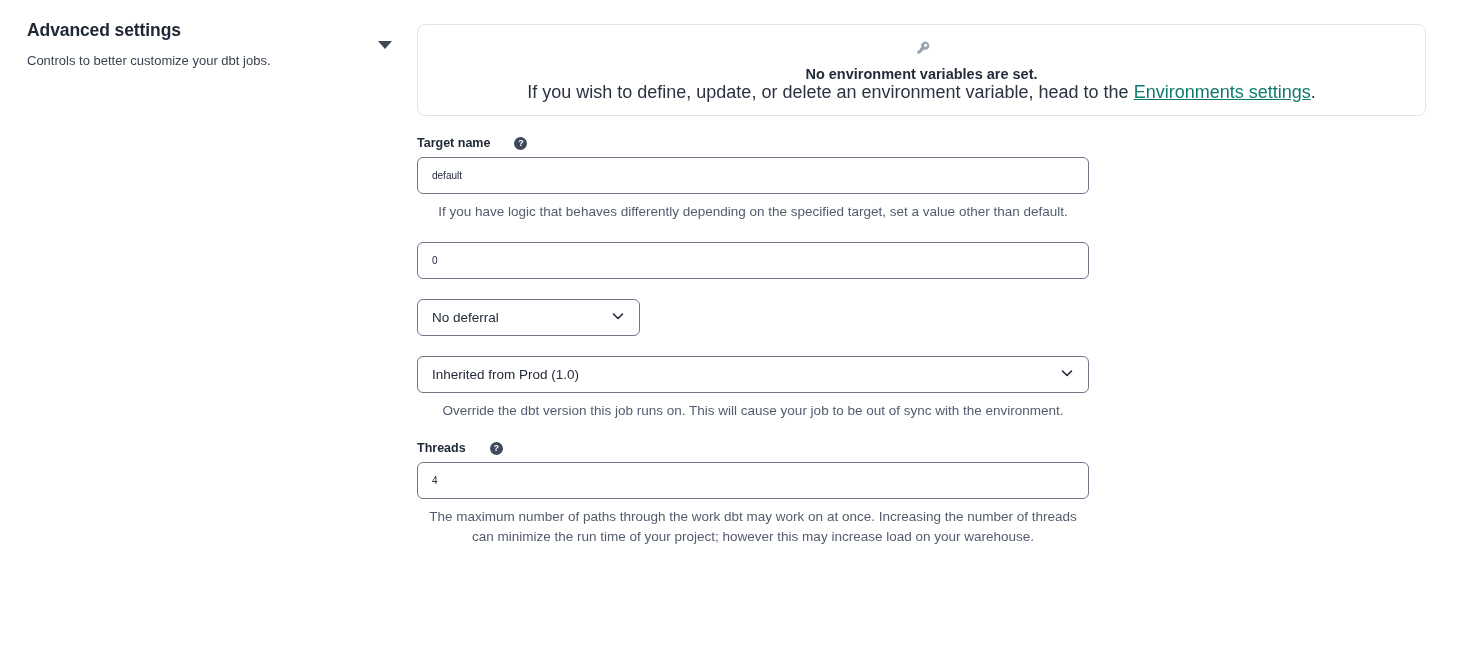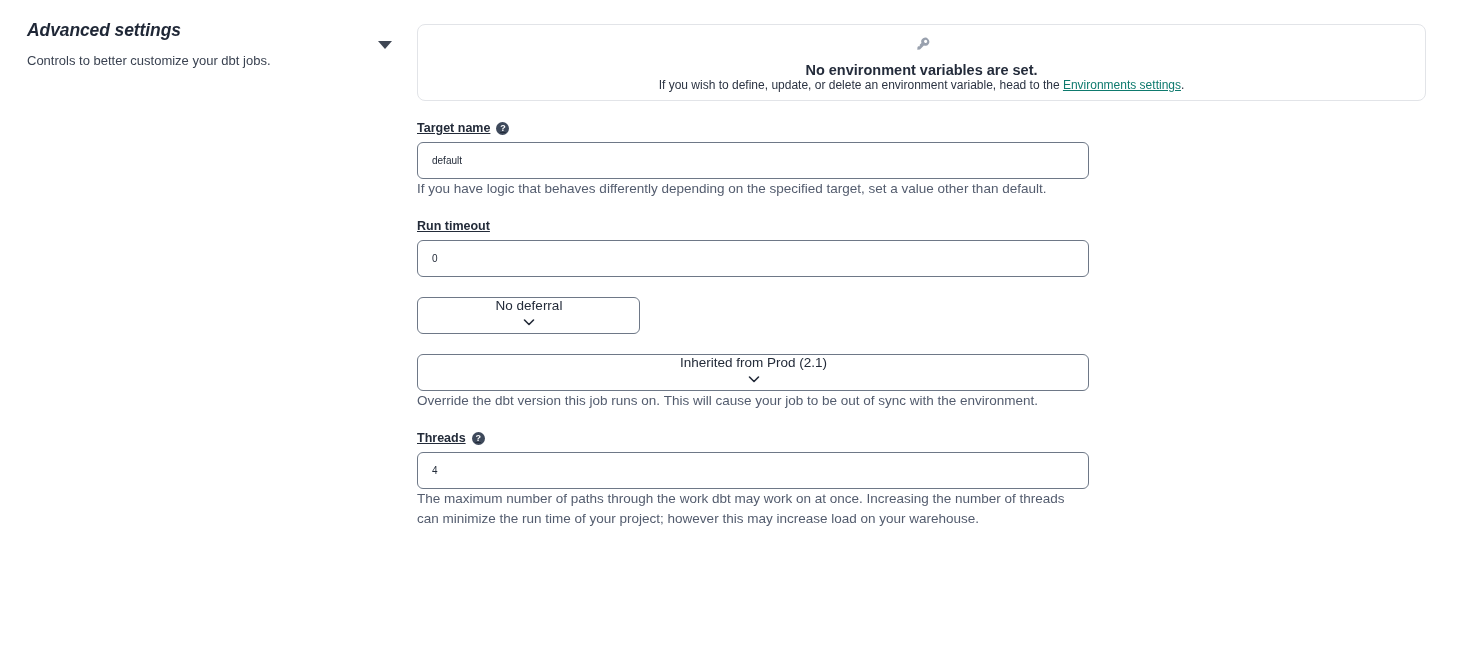--- a/index.html
+++ b/index.html
@@ -2,52 +2,52 @@
 <html><head>
 <meta charset="utf-8">
 <style>
   * { margin:0; padding:0; box-sizing:border-box; }
   html,body { width:1458px; height:659px; background:#ffffff;
     font-family:"Liberation Sans", sans-serif; color:#232b39; overflow:hidden; }
   .layout { display:flex; width:1458px; }
 
   
   .left { width:417px; flex-shrink:0; position:relative; padding:20px 0 0 27px; }
-  .page-title { font-size:17.5px; font-weight:700; color:#1f2736; letter-spacing:-0.1px;font-style:italic; }
+  .page-title { font-size:17.5px; font-weight:700; color:#1f2736; letter-spacing:-0.1px; }
   .page-subtitle { font-size:13px; color:#3a4251; margin-top:12px; }
   .collapse-toggle { position:absolute; left:378px; top:41px; width:0; height:0;
     border-left:7px solid transparent; border-right:7px solid transparent;
     border-top:8px solid #3f4754; cursor:pointer; }
 
   
   .right { padding-top:24px; width:1010px; }
 
-  .env-box { width:1009px; height:77px; border:1px solid #e2e4e8; border-radius:8px;
+  .env-box { width:1009px; height:92px; border:1px solid #e2e4e8; border-radius:8px;
     display:flex; flex-direction:column; align-items:center; justify-content:center;
     text-align:center; margin-bottom:20px; }
   .env-box .key-wrap { height:22px; }
   .env-title { font-size:14.5px; font-weight:700; color:#242c3b; margin-top:6px; }
-  .env-body { font-size:12px; color:#2b3342; }
+  .env-body { font-size:18px; color:#2b3342; }
   .env-link { color:#0e7a6e; text-decoration:underline; cursor:pointer; }
 
   .field { margin-bottom:20px; }
-  .label-row { display:flex; align-items:center; gap:6px; margin-bottom:7px;text-decoration:underline; }
+  .label-row { display:flex; align-items:center; gap:24px; margin-bottom:7px; }
   .field-label { font-size:12.5px; font-weight:700; color:#232b39; }
   .help-dot { width:13px; height:13px; border-radius:50%; background:#3e495b; color:#ffffff;
     font-size:9px; font-weight:700; display:inline-flex; align-items:center;
     justify-content:center; cursor:pointer; line-height:1; }
   .text-input { width:672px; height:37px; border:1px solid #6e7887; border-radius:6px;
     padding:0 14px; font-size:10px; color:#232b39; background:#fff; outline:none;
     font-family:inherit; }
   .select-box { display:flex; align-items:center; justify-content:space-between;
     height:37px; border:1px solid #6e7887; border-radius:6px; padding:0 13px 0 14px;
-    font-size:13.5px; color:#232b39; background:#fff; cursor:pointer;flex-direction:column; }
+    font-size:13.5px; color:#232b39; background:#fff; cursor:pointer; }
   .select-box.wide { width:672px; }
   .select-box.narrow { width:223px; }
-  .help-text { width:672px; font-size:13.5px; color:#535c6e; line-height:20px; }
+  .help-text { width:672px; font-size:13.5px; color:#535c6e; margin-top:8px; line-height:20px;text-align:center; }
 </style>
 </head>
 <body>
 
 <div class="layout">
 
   <div class="left">
     <div class="page-title">Advanced settings</div>
     <div class="page-subtitle">Controls to better customize your dbt jobs.</div>
     <div class="collapse-toggle"></div>
@@ -72,40 +72,37 @@
     <div class="field">
       <div class="label-row">
         <span class="field-label">Target name</span>
         <span class="help-dot">?</span>
       </div>
       <input class="text-input" type="text" value="default" style="">
       <div class="help-text">If you have logic that behaves differently depending on the specified target, set a value other than default.</div>
     </div>
 
     <div class="field">
-      <div class="label-row">
-        <span class="field-label">Run timeout</span>
-      </div>
       <input class="text-input" type="text" value="0" style="">
     </div>
 
     <div class="field">
       <div class="select-box narrow">
         <span>No deferral</span>
         <span>
           <svg width="16" height="16" viewBox="0 0 16 16" fill="none">
             <path d="M3.5 6l4.5 4.5L12.5 6" stroke="#232b39" stroke-width="1.6" stroke-linecap="round" stroke-linejoin="round"></path>
           </svg>
         </span>
       </div>
     </div>
 
     <div class="field">
       <div class="select-box wide">
-        <span>Inherited from Prod (2.1)</span>
+        <span>Inherited from Prod (1.0)</span>
         <span>
           <svg width="16" height="16" viewBox="0 0 16 16" fill="none">
             <path d="M3.5 6l4.5 4.5L12.5 6" stroke="#232b39" stroke-width="1.6" stroke-linecap="round" stroke-linejoin="round"></path>
           </svg>
         </span>
       </div>
       <div class="help-text">Override the dbt version this job runs on. This will cause your job to be out of sync with the environment.</div>
     </div>
 
     <div class="field">

